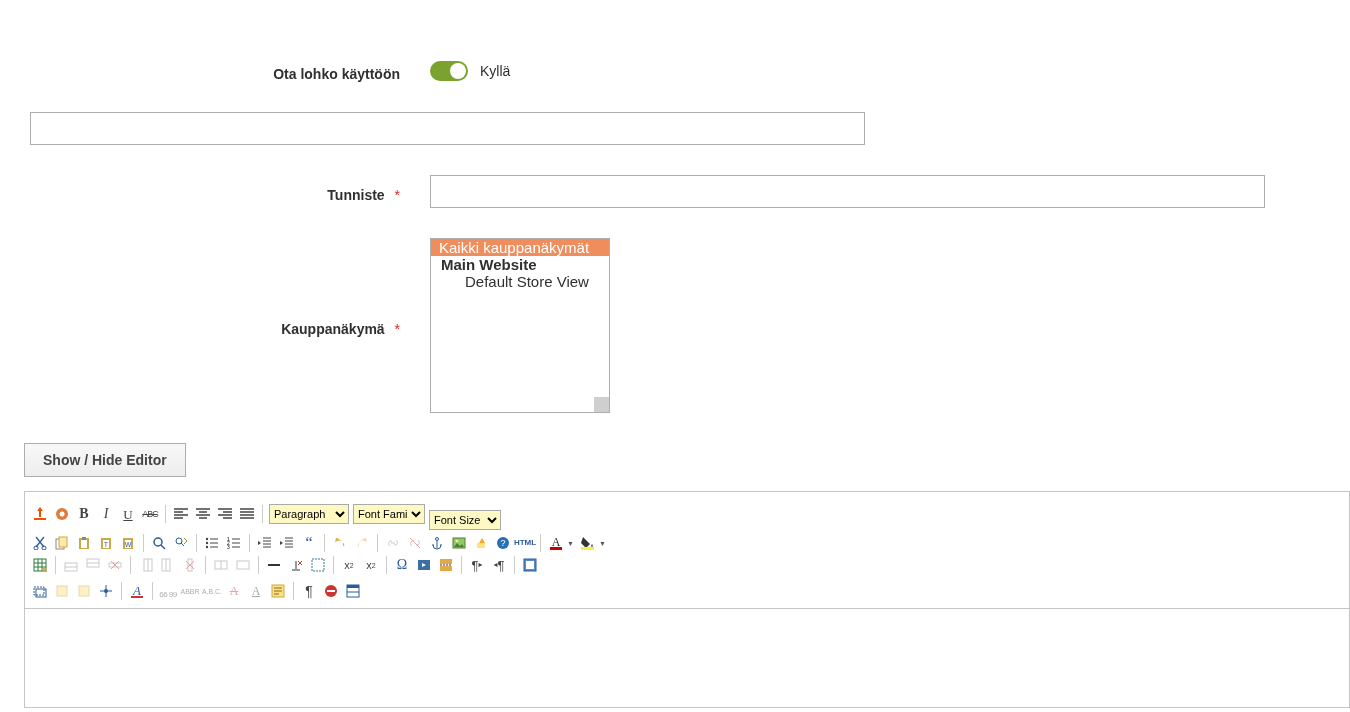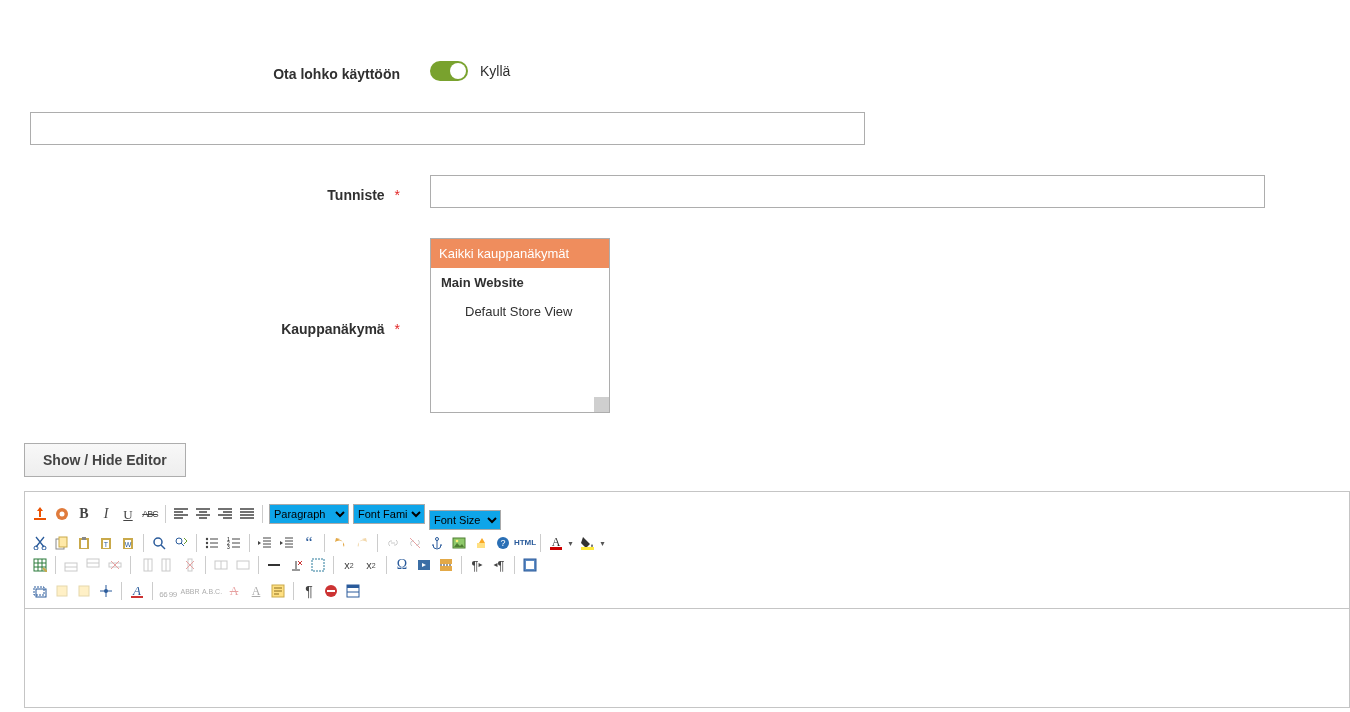--- a/index.html
+++ b/index.html
@@ -9,34 +9,34 @@
   .field-row{display:flex;align-items:center;margin-bottom:30px;}
   .field-label{width:400px;text-align:right;padding-right:30px;padding-top:6px;font-weight:600;color:#303030;}
   .field-label .req{color:#e22626;margin-left:6px;font-weight:400;}
   .field-control{flex:1;display:flex;align-items:center;}
   .toggle{position:relative;width:38px;height:20px;border-radius:10px;background:#79a22e;cursor:pointer;display:inline-block;}
   .toggle .knob{position:absolute;right:2px;top:2px;width:16px;height:16px;border-radius:50%;background:#fff;}
   .toggle-label{margin-left:12px;font-weight:400;}
   .text-input{width:835px;height:33px;border:1px solid #adadad;padding:0 8px;font-size:14px;}
   .select-list{width:180px;height:175px;border:1px solid #adadad;overflow:auto;position:relative;background:#fff;resize:both;}
   .select-list::-webkit-resizer{background:#cfcfcf;}
-  .opt{padding:7px 8px;font-size:13px;cursor:pointer;white-space:nowrap;}
+  .opt{padding:0 8px;font-size:15px;cursor:pointer;white-space:nowrap;}
   .opt.selected{background:#ef8d5d;color:#fff;}
   .opt.depth1{padding-left:10px;font-weight:700;color:#303030;}
   .opt.depth2{padding-left:28px;font-weight:700;color:#303030;}
   .opt.depth3{padding-left:34px;font-weight:400;color:#303030;}
   .editor-wrap{margin:20px 0 0 24px;}
   .btn{display:inline-block;border:1px solid #adadad;background:linear-gradient(#f8f8f8,#eee);padding:8px 18px;font-weight:600;font-size:14px;cursor:pointer;color:#444;}
   .toolbar{margin-top:14px;border:1px solid #c5c5c5;border-bottom:none;background:#fff;padding:4px 6px 2px 6px;}
   .tb-row{display:flex;align-items:center;flex-wrap:wrap;gap:4px;padding:2px 0;}
   .sep{width:1px;height:18px;background:#ccc;margin:0 2px;}
   .ic{width:18px;height:18px;display:flex;align-items:center;justify-content:center;font-size:12px;line-height:1;cursor:pointer;color:#444;}
   .ic svg{display:block;}
   .ic.dis{opacity:.45;}
-  .sel{height:20px;font-size:11px;border:1px solid #aaa;background:#0ea5e9;}
+  .sel{height:20px;font-size:11px;border:1px solid #aaa;background:#fef9c3;}
   .sel.para{width:80px;}
   .sel.ff{width:72px;}
   .sel.fs{width:72px;margin-top:12px;}
   .colorpick{display:flex;align-items:center;gap:1px;}
   .colorpick .dd{width:9px;height:18px;display:flex;align-items:center;justify-content:center;font-size:8px;color:#555;cursor:pointer;}
   .content-area{border:1px solid #c5c5c5;height:100px;background:#fff;}
 </style>
 </head>
 <body>
 

